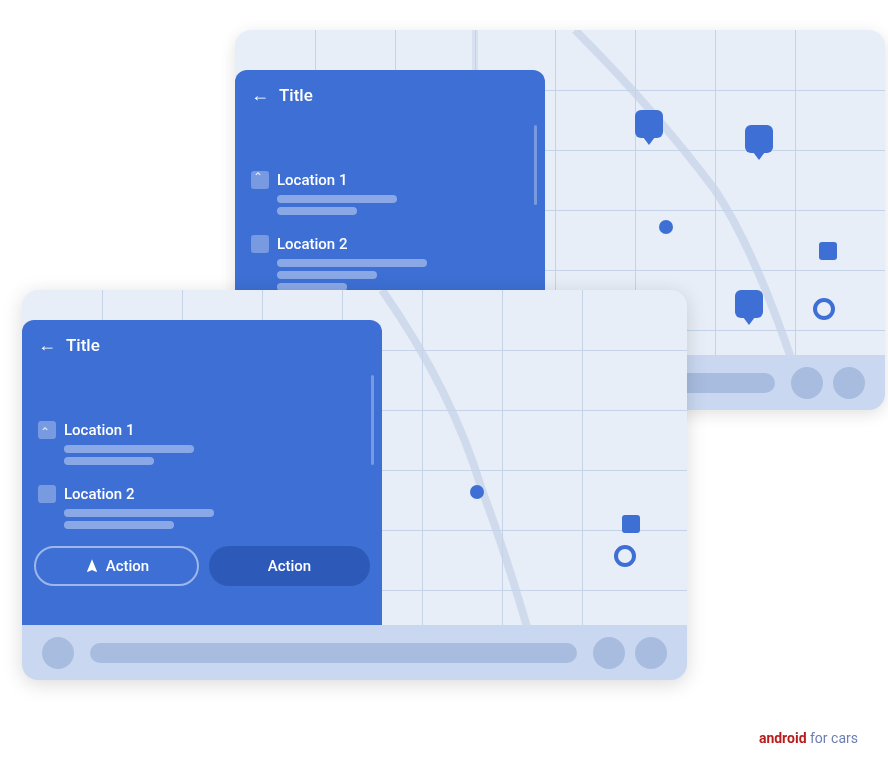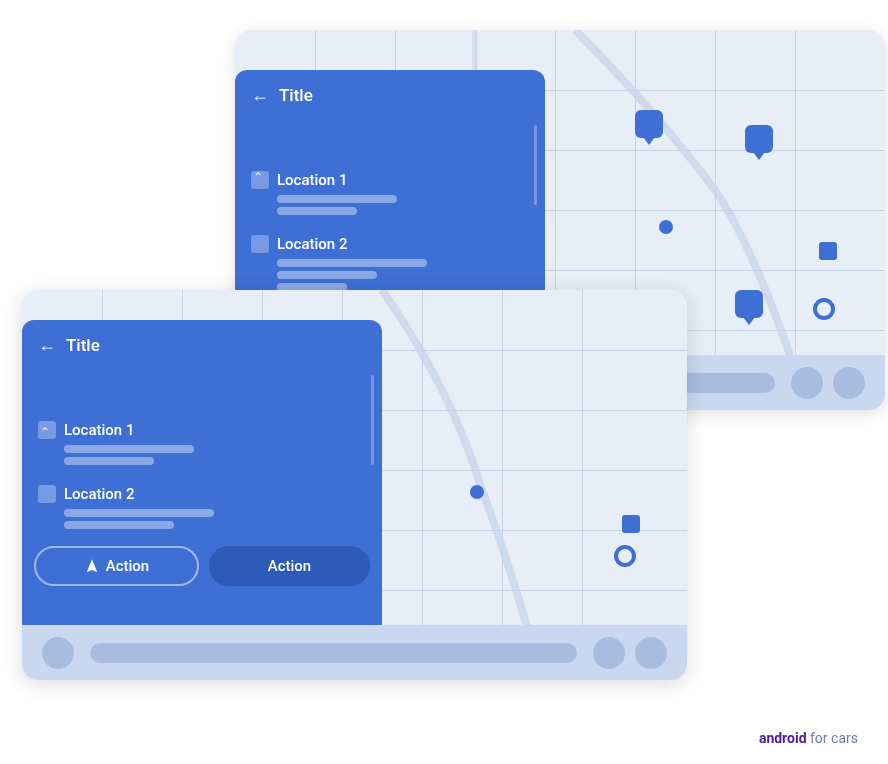--- a/index.html
+++ b/index.html
@@ -251,21 +251,21 @@
     
     .branding {
       position: absolute;
       bottom: 18px;
       right: 30px;
       font-size: 14px;
       color: #6b7db3;
     }
     .branding strong {
       font-weight: 700;
-      color: #4c1d95;
+      color: #b91c1c;
     }
 
     
     .back-map {
       position: absolute;
       top: 0; left: 0; right: 0; bottom: 0;
     }
 
     
     .map-line-h {

